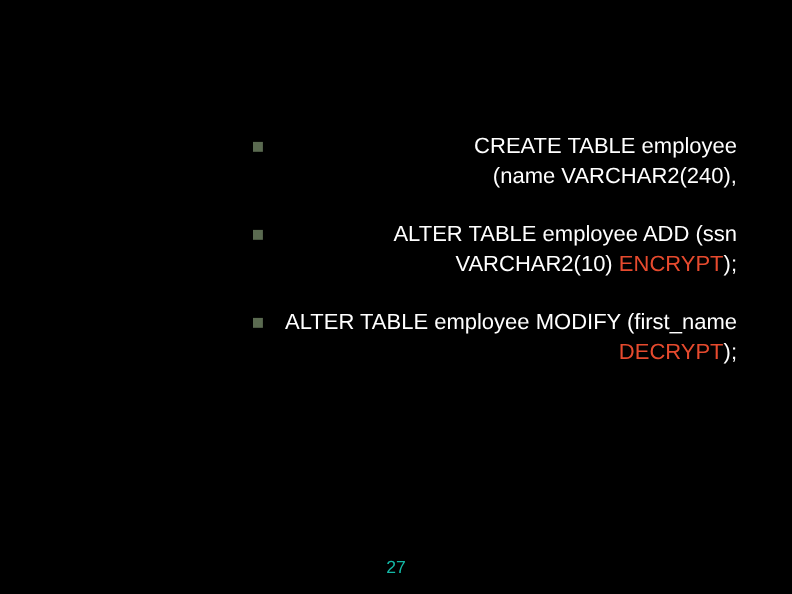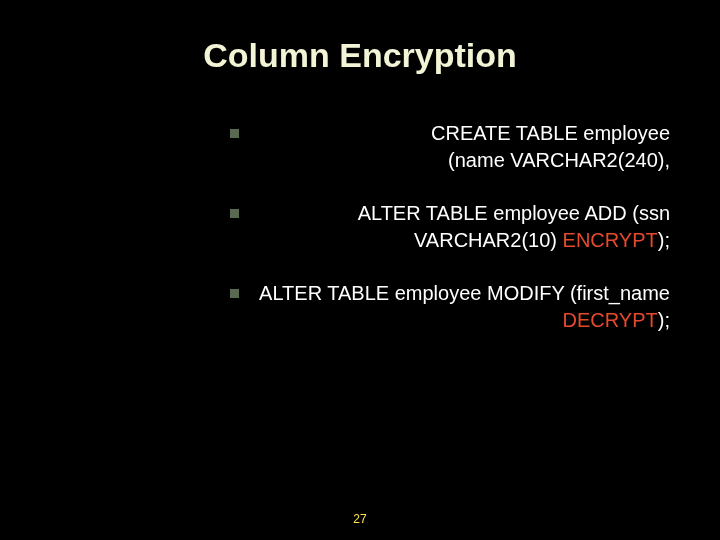--- a/index.html
+++ b/index.html
@@ -57,30 +57,29 @@
     background: #5a6a50;
   }
   .line { display: block; }
   .kw { color: #e64a2e; }
   .page-num {
     position: absolute;
     bottom: 14px;
     left: 0;
     width: 100%;
     text-align: center;
-    color: #fde047;
-    font-size: 12px;
+    color: #14b8a6;
+    font-size: 16px;
   }
 </style>
 </head>
 <body>
 
 <div class="slide">
 
-  <div class="title">Column Encryption</div>
 
   <div class="body">
     <ul class="bullets">
 
       <li>
         <span class="line">CREATE TABLE employee</span>
         <span class="line">(name VARCHAR2(240),</span>
       </li>
 
       <li>

